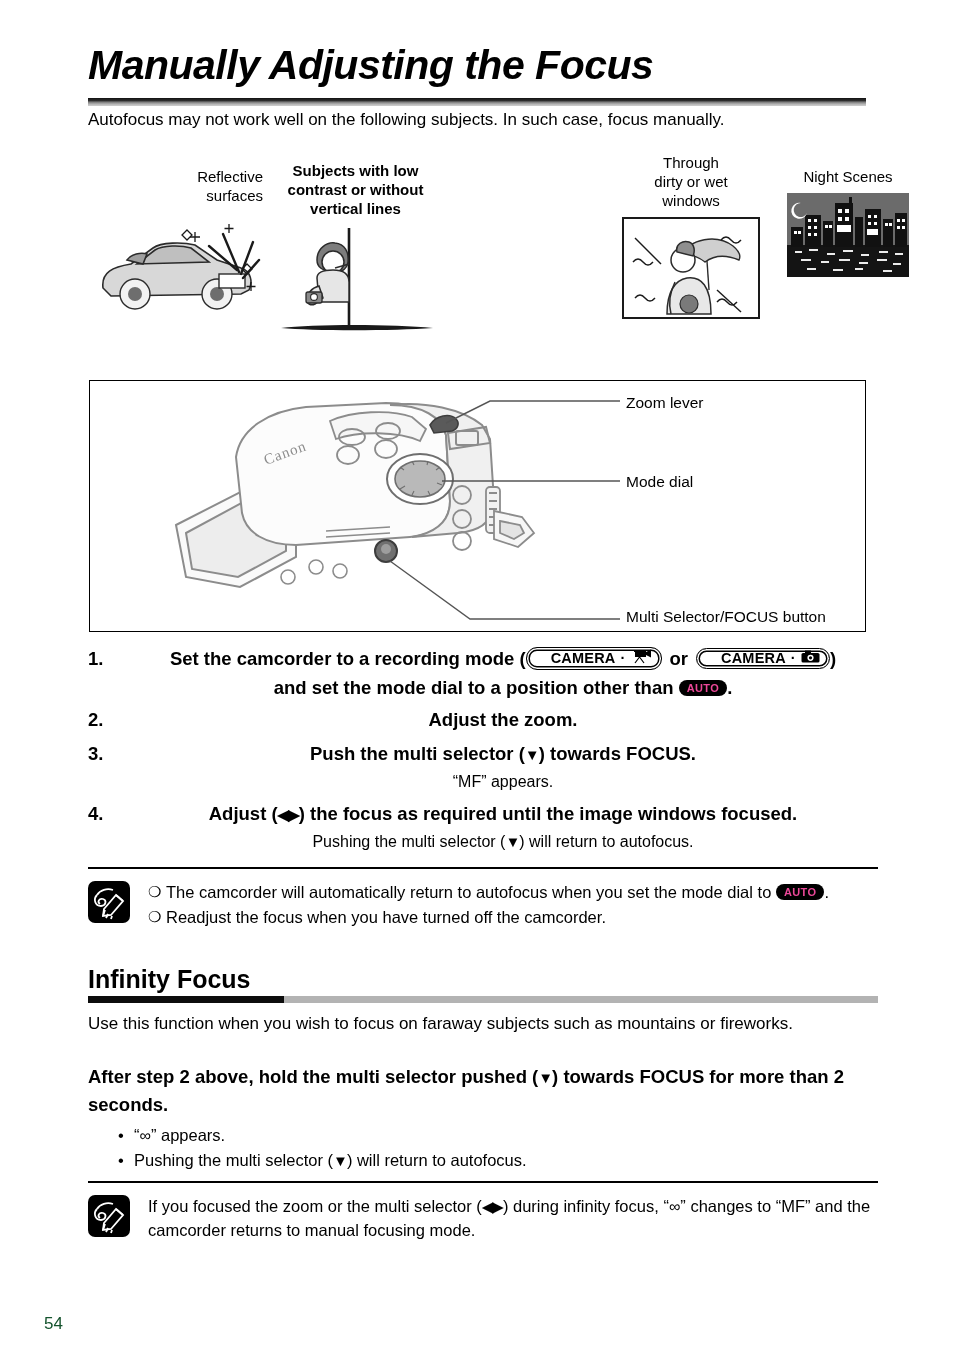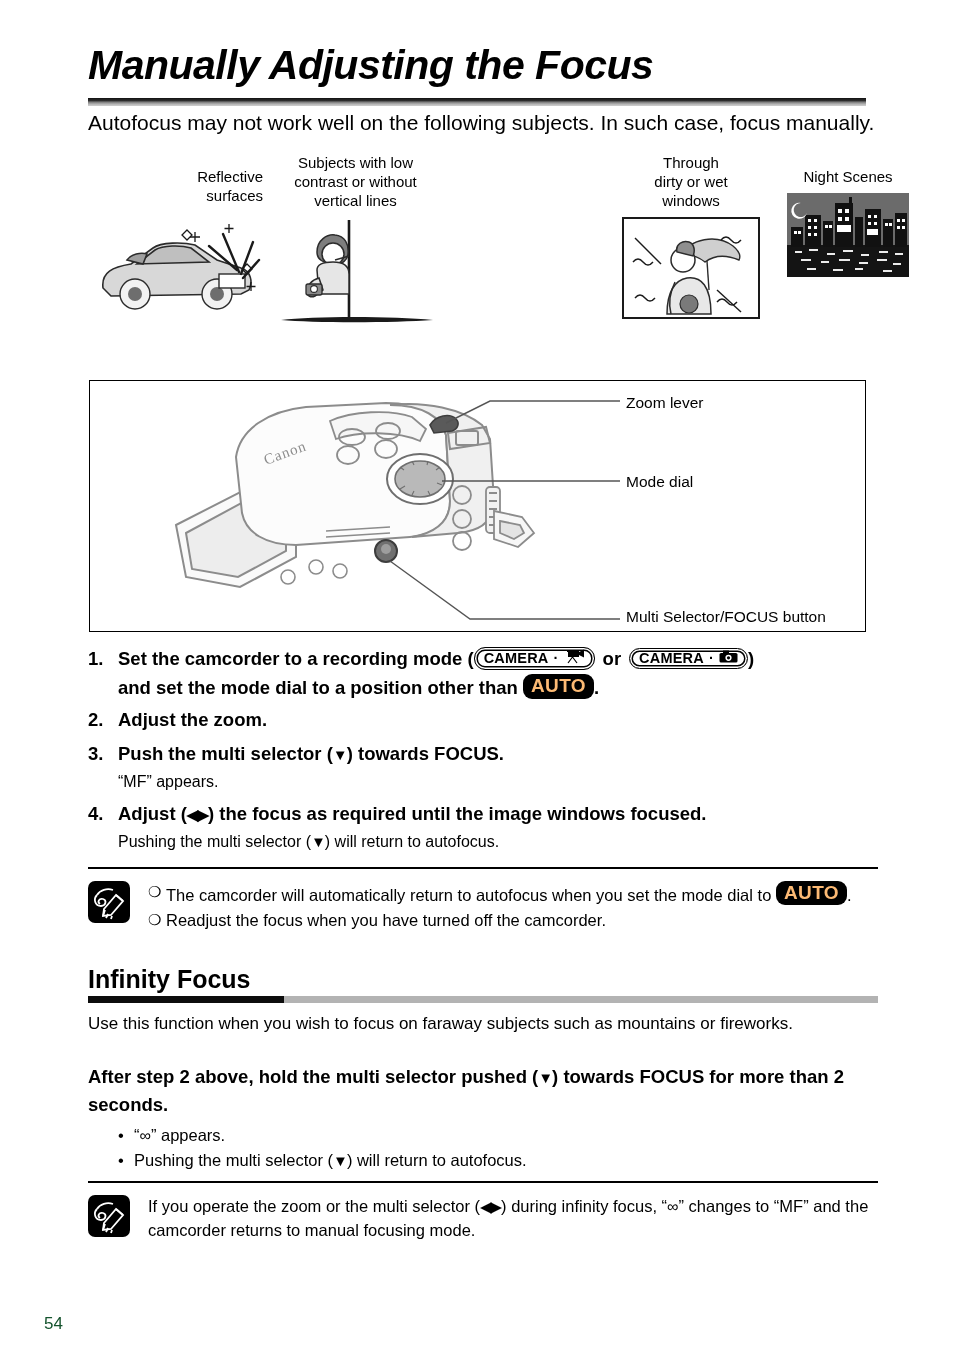--- a/index.html
+++ b/index.html
@@ -27,21 +27,21 @@
     font-family: "Liberation Sans", sans-serif;
   }
   .title-rule {
     margin-top: 12px;
     height: 8px;
     width: 778px;
     background: linear-gradient(to bottom, #111 0%, #2c2c2c 32%, #7d7d7d 52%, #b6b6b6 78%, #cfcfcf 100%);
   }
   .intro {
     position: absolute; left: 88px; top: 100px; width: 800px;
-    font-size: 21px; line-height: 1.35;
+    font-size: 17px; line-height: 1.35;
   }
 
   
   .thumbs { position: absolute; left: 88px; top: 145px; width: 790px; height: 210px; }
   .thumb { position: absolute; text-align: center; }
   .thumb .cap { font-size: 15px; line-height: 1.25; color: #000; }
   .thumb .art { margin-top: 6px; display: flex; align-items: flex-end; justify-content: center; }
 
   
   .diagram {
@@ -52,40 +52,40 @@
   }
   .callout { position: absolute; font-size: 15.5px; color: #000; white-space: nowrap; }
 
   
   .steps { position: absolute; left: 88px; top: 636px; width: 800px; }
   .step { display: flex; margin-bottom: 2px; }
   .step-num {
     font-weight: bold; font-size: 18.5px; width: 30px; flex: 0 0 30px;
     line-height: 1.55;
   }
-  .step-body { flex: 1 1 auto; }
+  .step-body { flex: 1 1 auto; text-align: center; }
   .step-main {
     font-weight: bold; font-size: 18.5px; line-height: 1.55;
   }
   .step-sub { font-size: 16px; line-height: 1.45; margin-top: 1px; }
 
   
   .badge-cam {
     display: inline-flex; align-items: center; gap: 5px;
     border: 1.5px solid #000; border-radius: 11px;
-    padding: 1px 9px 1px 9px;
+    padding: 1px 9px 1px 24px;
     font-size: 14.5px; font-weight: bold; letter-spacing: 0.2px;
     vertical-align: 2px; line-height: 1.15;
     box-shadow: inset 0 0 0 1.5px #fff, inset 0 0 0 3px #000;
     background: #fff;
   }
   .badge-cam .bt { font-family: "Liberation Sans", sans-serif; }
   .badge-auto {
-    display: inline-block; background: #000; color: #fdba74;
-    border-radius: 9px; font-size: 19px; font-weight: bold;
+    display: inline-block; background: #000; color: #ec4899;
+    border-radius: 9px; font-size: 11px; font-weight: bold;
     padding: 2px 8px 2px 8px; letter-spacing: 0.4px;
     vertical-align: 2px; line-height: 1.1;
   }
   .arrow { font-size: 15px; vertical-align: 0px; letter-spacing: -1px; }
 
   
   .note { position: absolute; width: 790px; }
   .note-rule { height: 1.6px; background: #000; width: 100%; }
   .note-inner { display: flex; padding-top: 12px; }
   .note-icon {
@@ -163,21 +163,21 @@
             <path d="M160 70 l0 9 M155.5 74.5 l9 0"></path>
           </g>
           <g fill="none" stroke="#1a1a1a" stroke-width="1.3">
             <path d="M96 18 l5 5 -5 5 -5 -5 z"></path>
             <path d="M156 52 l5 5 -5 5 -5 -5 z"></path>
           </g>
         </svg>
       </div>
     </div>
 
-    <div class="thumb" style="left:185px; top:0px; width:165px;">
+    <div class="thumb" style="left:185px; top:8px; width:165px;font-weight:bold;">
       <div class="cap">Subjects with low<br>contrast or without<br>vertical lines</div>
       <div class="art">
         <svg width="165" height="112" viewBox="0 0 165 112">
           <line x1="76" y1="4" x2="76" y2="104" stroke="#1a1a1a" stroke-width="2.6"></line>
           <path d="M8 104 C40 100 120 100 160 104 C120 107 40 107 8 104 Z" fill="#1a1a1a"></path>
           <g stroke="#2b2b2b" stroke-width="1.5" fill="#fff">
             <path d="M44 36 C44 24 54 18 62 19 C72 20 76 28 75 38 C74 46 66 50 58 48 C50 46 44 44 44 36 Z" fill="#7d7d7d"></path>
             <circle cx="60" cy="38" r="11" fill="#fff"></circle>
             <path d="M44 54 C44 48 52 46 60 46 C70 46 76 50 76 58 L76 78 L46 78 Z" fill="#e6e6e6"></path>
             <path d="M46 62 C38 64 34 70 34 76 C34 80 38 82 42 80 L50 74 Z" fill="#e6e6e6"></path>
@@ -476,19 +476,19 @@
             <path d="M9 14 C5 18 7 25 13 25 C18 25 19 19 15 18 C11 17 9 21 12 23"></path>
             <path d="M9 14 C12 9 19 7 25 9"></path>
             <path d="M16 28 L28 14 L35 20 L23 34 L15 35 Z" fill="#000"></path>
             <path d="M28 14 L35 20"></path>
             <path d="M15 35 L17 29"></path>
             <path d="M20 33 l-2 4 M24 35 l-1 3"></path>
           </g>
         </svg>
       </div>
       <div class="note-body">
-        <span>If you operate the zoom or the multi selector (</span><span class="arrow">◀▶</span><span>) during infinity focus, “</span><span class="inf">∞</span><span>” changes to “MF” and the camcorder returns to manual focusing mode.</span>
+        <span>If you focused the zoom or the multi selector (</span><span class="arrow">◀▶</span><span>) during infinity focus, “</span><span class="inf">∞</span><span>” changes to “MF” and the camcorder returns to manual focusing mode.</span>
       </div>
     </div>
   </div>
 
   <div class="page-number">54</div>
 </div>
 
 </body></html>

